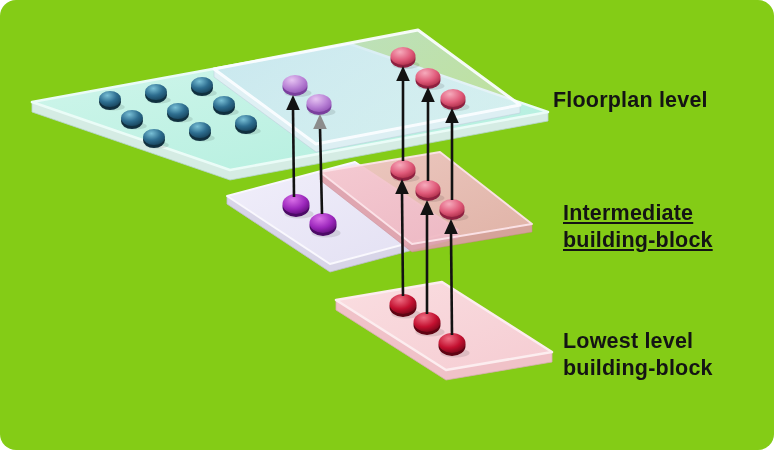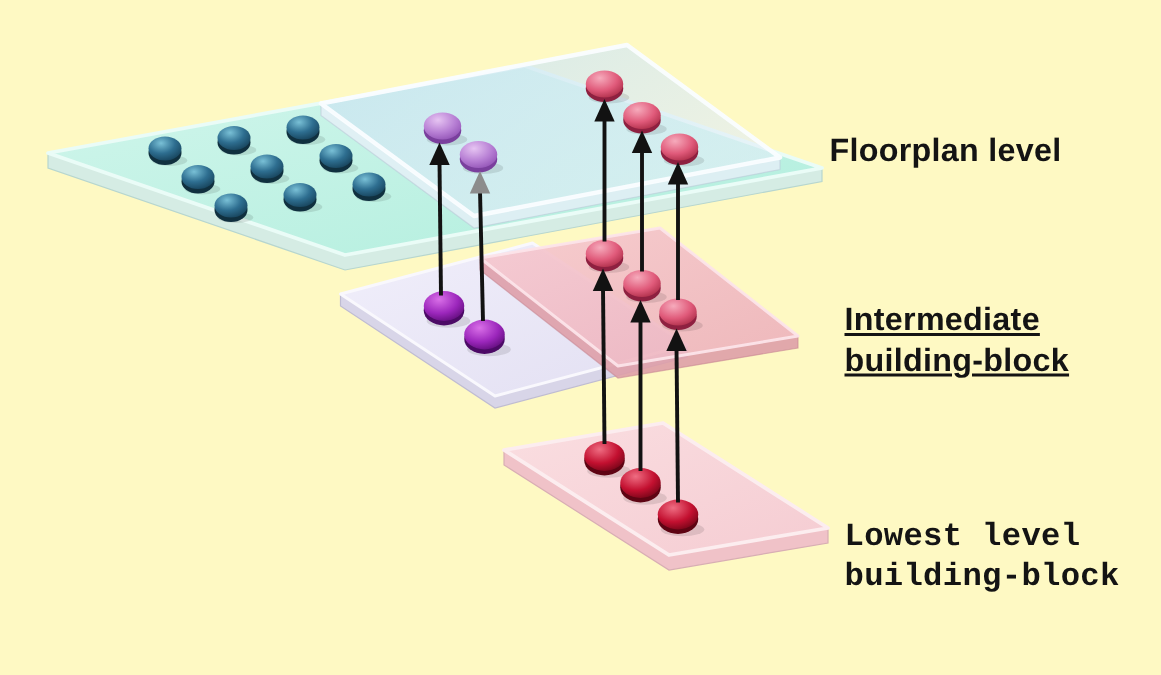--- a/index.html
+++ b/index.html
@@ -1,27 +1,27 @@
 <!DOCTYPE html>
 <html><head>
 <meta charset="utf-8">
 <style>
   html,body{margin:0;padding:0;background:#ffffff;}
   .canvas{
-    position:relative;width:774px;height:450px;background:#fef9c3;
-    font-family:"Liberation Sans",sans-serif;overflow:hidden;
+    position:relative;width:774px;height:450px;background:#84cc16;
+    font-family:"Liberation Sans",sans-serif;overflow:hidden;border-radius:16px;
   }
   .canvas svg{position:absolute;left:0;top:0;}
   .level-label{
     position:absolute;font-weight:700;font-size:21.5px;line-height:27px;
     color:#141414;white-space:pre-line;letter-spacing:0.2px;
   }
   #label-floorplan{left:553px;top:87px;}
   #label-intermediate{left:563px;top:200px;text-decoration:underline;}
-  #label-lowest{left:563px;top:345px;font-family:Liberation Mono, monospace;}
+  #label-lowest{left:563px;top:328px;}
   .plate-top{stroke-linejoin:round;}
 </style>
 </head>
 <body>
 
 <div class="canvas">
 
   <svg width="774" height="450" viewBox="0 0 774 450">
     <defs>
       <linearGradient id="tealTop" x1="0" y1="0" x2="1" y2="1">

